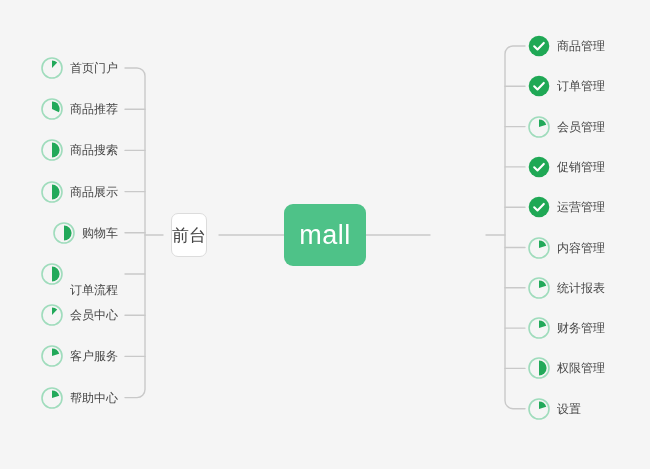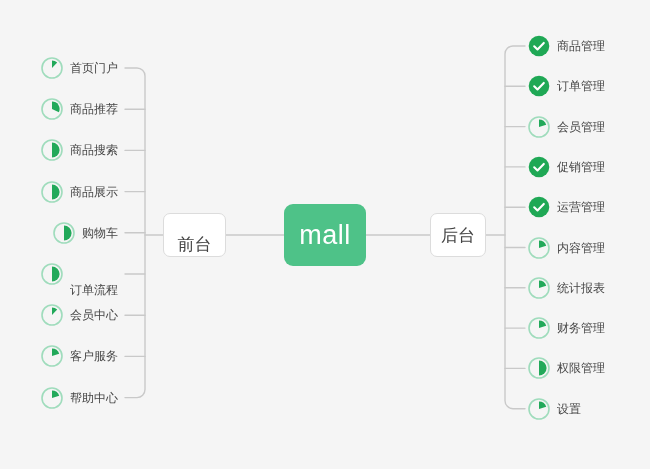--- a/index.html
+++ b/index.html
@@ -82,27 +82,24 @@
       <path d="M 525 247.5 H 505" fill="none" stroke="#c9c9c9" stroke-width="1.4" stroke-linecap="round"></path>
       <path d="M 525 287.79999999999995 H 505" fill="none" stroke="#c9c9c9" stroke-width="1.4" stroke-linecap="round"></path>
       <path d="M 525 328.09999999999997 H 505" fill="none" stroke="#c9c9c9" stroke-width="1.4" stroke-linecap="round"></path>
       <path d="M 525 368.4 H 505" fill="none" stroke="#c9c9c9" stroke-width="1.4" stroke-linecap="round"></path>
     </svg>
 
   <div class="center-node" style="left: 284px; top: 204px; width: 82px; height: 62px; background: rgb(78, 194, 136); color: rgb(255, 255, 255);">
     <span>mall</span>
   </div>
 
-  <div class="mid-node" style="left: 163px; top: 213px; width: 63px; height: 44px; background: rgb(255, 255, 255); border-color: rgb(220, 220, 220); color: rgb(68, 68, 68); align-items: flex-end;">
+  <div class="mid-node" style="left: 171px; top: 213px; width: 36px; height: 44px; background: rgb(255, 255, 255); border-color: rgb(220, 220, 220); color: rgb(68, 68, 68);">
     <span>前台</span>
   </div>
 
-  <div class="mid-node" style="left: 430px; top: 213px; width: 56px; height: 44px; background: rgb(255, 255, 255); border-color: rgb(220, 220, 220); color: rgb(68, 68, 68);">
-    <span>后台</span>
-  </div>
 
   <div id="leaves">
       <div class="leaf left" style="top: 55px; left: auto; width: auto; justify-content: flex-start; padding-left: 0px; right: 532px;">
         <span class="leaf-icon"><svg viewBox="0 0 22 22" xmlns="http://www.w3.org/2000/svg">
     <circle cx="11" cy="11" r="10" fill="none" stroke="#9fdcbc" stroke-width="1.6"></circle>
     <path d="M 11 11 L 11 3.4000000000000004 A 7.6 7.6 0 0 1 16.20 5.46 Z" fill="#22a95a"></path>
   </svg></span>
         <span class="leaf-label" style="color: rgb(70, 70, 70);">首页门户</span>
       </div>
       <div class="leaf left" style="top: 96.2px; left: auto; width: auto; justify-content: flex-start; padding-left: 0px; right: 532px;">

